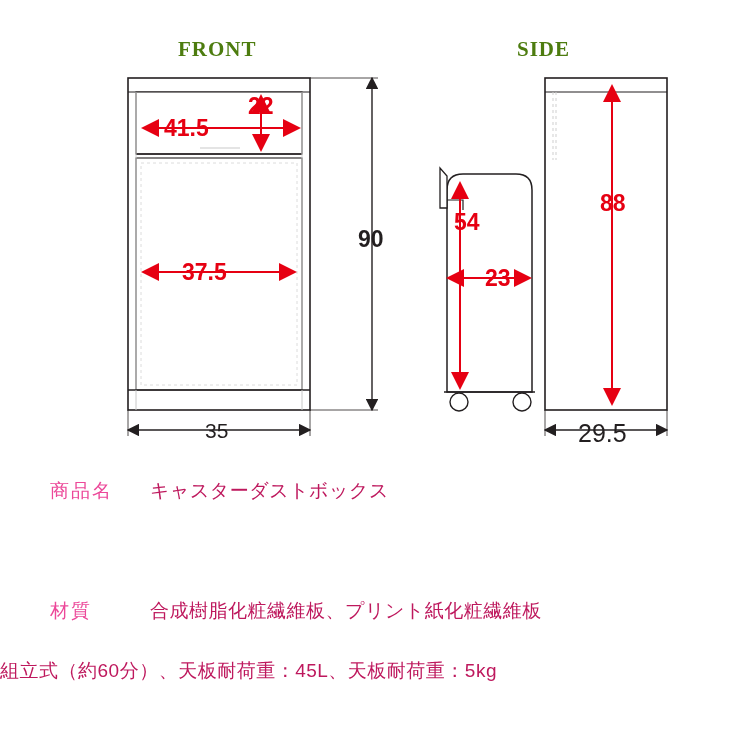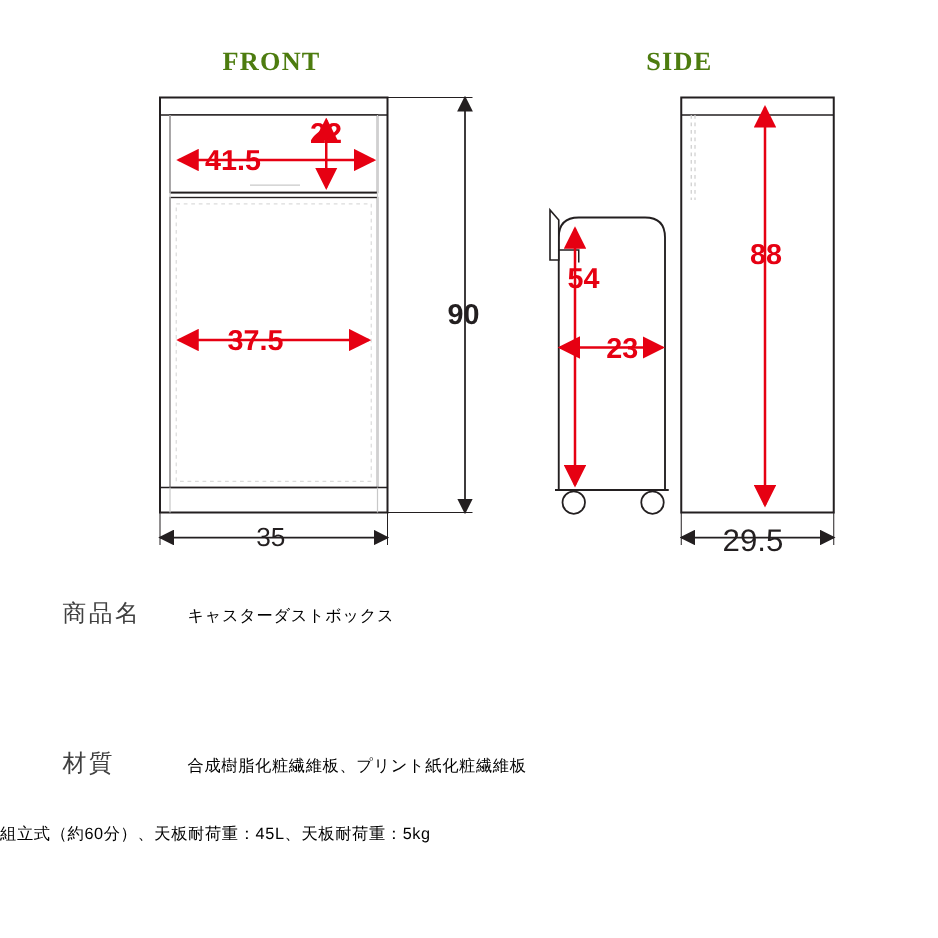--- a/index.html
+++ b/index.html
@@ -68,27 +68,27 @@
   .spec-row {
     display: flex;
     align-items: baseline;
     height: 60px;
   }
   .spec-label {
     width: 100px;
     margin-left: 50px;
     font-size: 19px;
     letter-spacing: 2px;
-    color: #404040;
+    color: #ec4899;
     white-space: nowrap;
   }
   .spec-value {
-    font-size: 13px;
+    font-size: 19px;
     letter-spacing: 0.5px;
-    color: #000000;
+    color: #be185d;
     white-space: nowrap;
   }
 </style>
 </head>
 <body>
 
 <div id="stage">
 
   <div class="view-title" id="title-front">FRONT</div>
   <div class="view-title" id="title-side">SIDE</div>
@@ -168,21 +168,21 @@
     <line x1="667" y1="410" x2="667" y2="436" stroke="#231f20" stroke-width="0.8"></line>
   </svg>
 
   <div class="dim-text big" style="left:164px; top:115px;">41.5</div>
   <div class="dim-text big" style="left:248px; top:93px;">22</div>
   <div class="dim-text big" style="left:182px; top:259px;">37.5</div>
   <div class="dim-text big" style="left:454px; top:209px;">54</div>
   <div class="dim-text big" style="left:485px; top:265px;">23</div>
   <div class="dim-text big" style="left:600px; top:190px;">88</div>
 
-  <div class="blk-text" style="left:358px; top:226px; font-size:23px; font-weight:bold;margin-top:12px;">90</div>
+  <div class="blk-text" style="left:358px; top:226px; font-size:23px; font-weight:bold;">90</div>
   <div class="blk-text" style="left:205px; top:419px; font-size:21px;">35</div>
   <div class="blk-text" style="left:578px; top:419px; font-size:25px;">29.5</div>
 
   <div id="spec">
     <div class="spec-row">
       <div class="spec-label">商品名</div>
       <div class="spec-value">キャスターダストボックス</div>
     </div>
     <div class="spec-row">
     </div>

